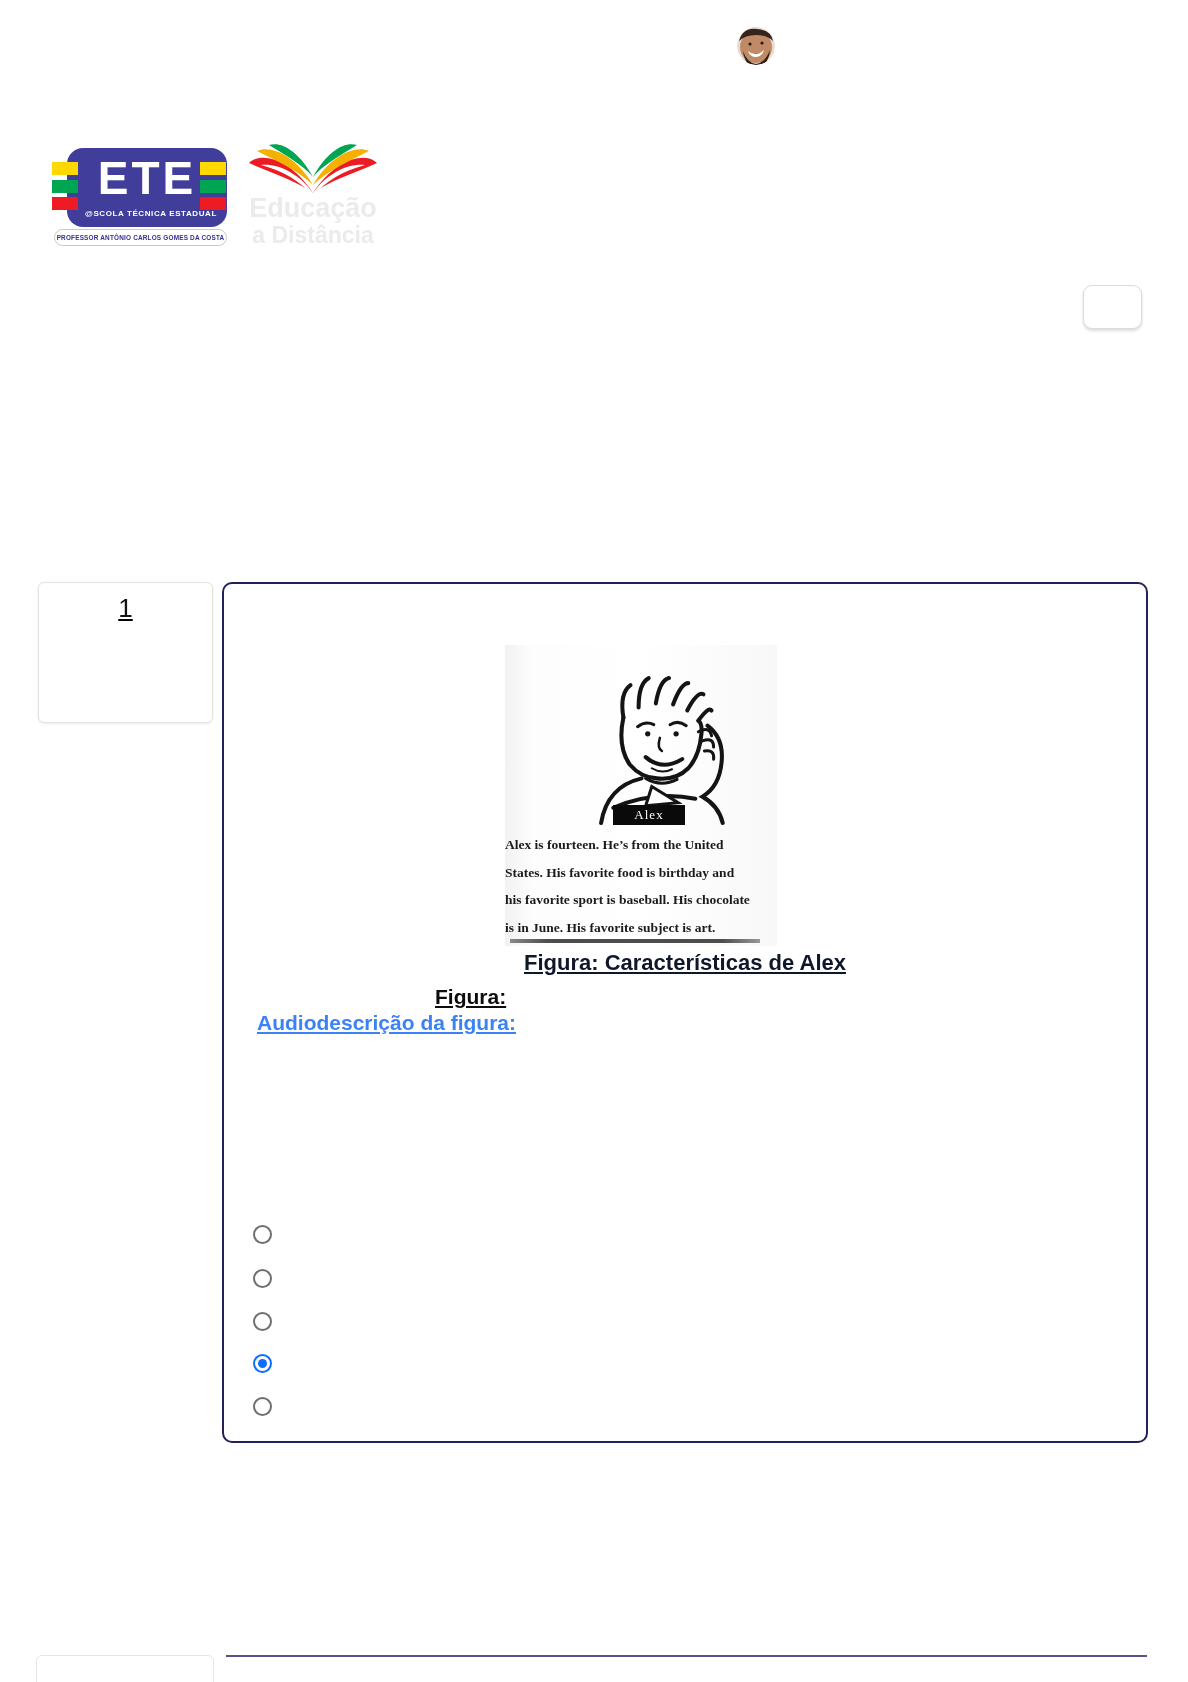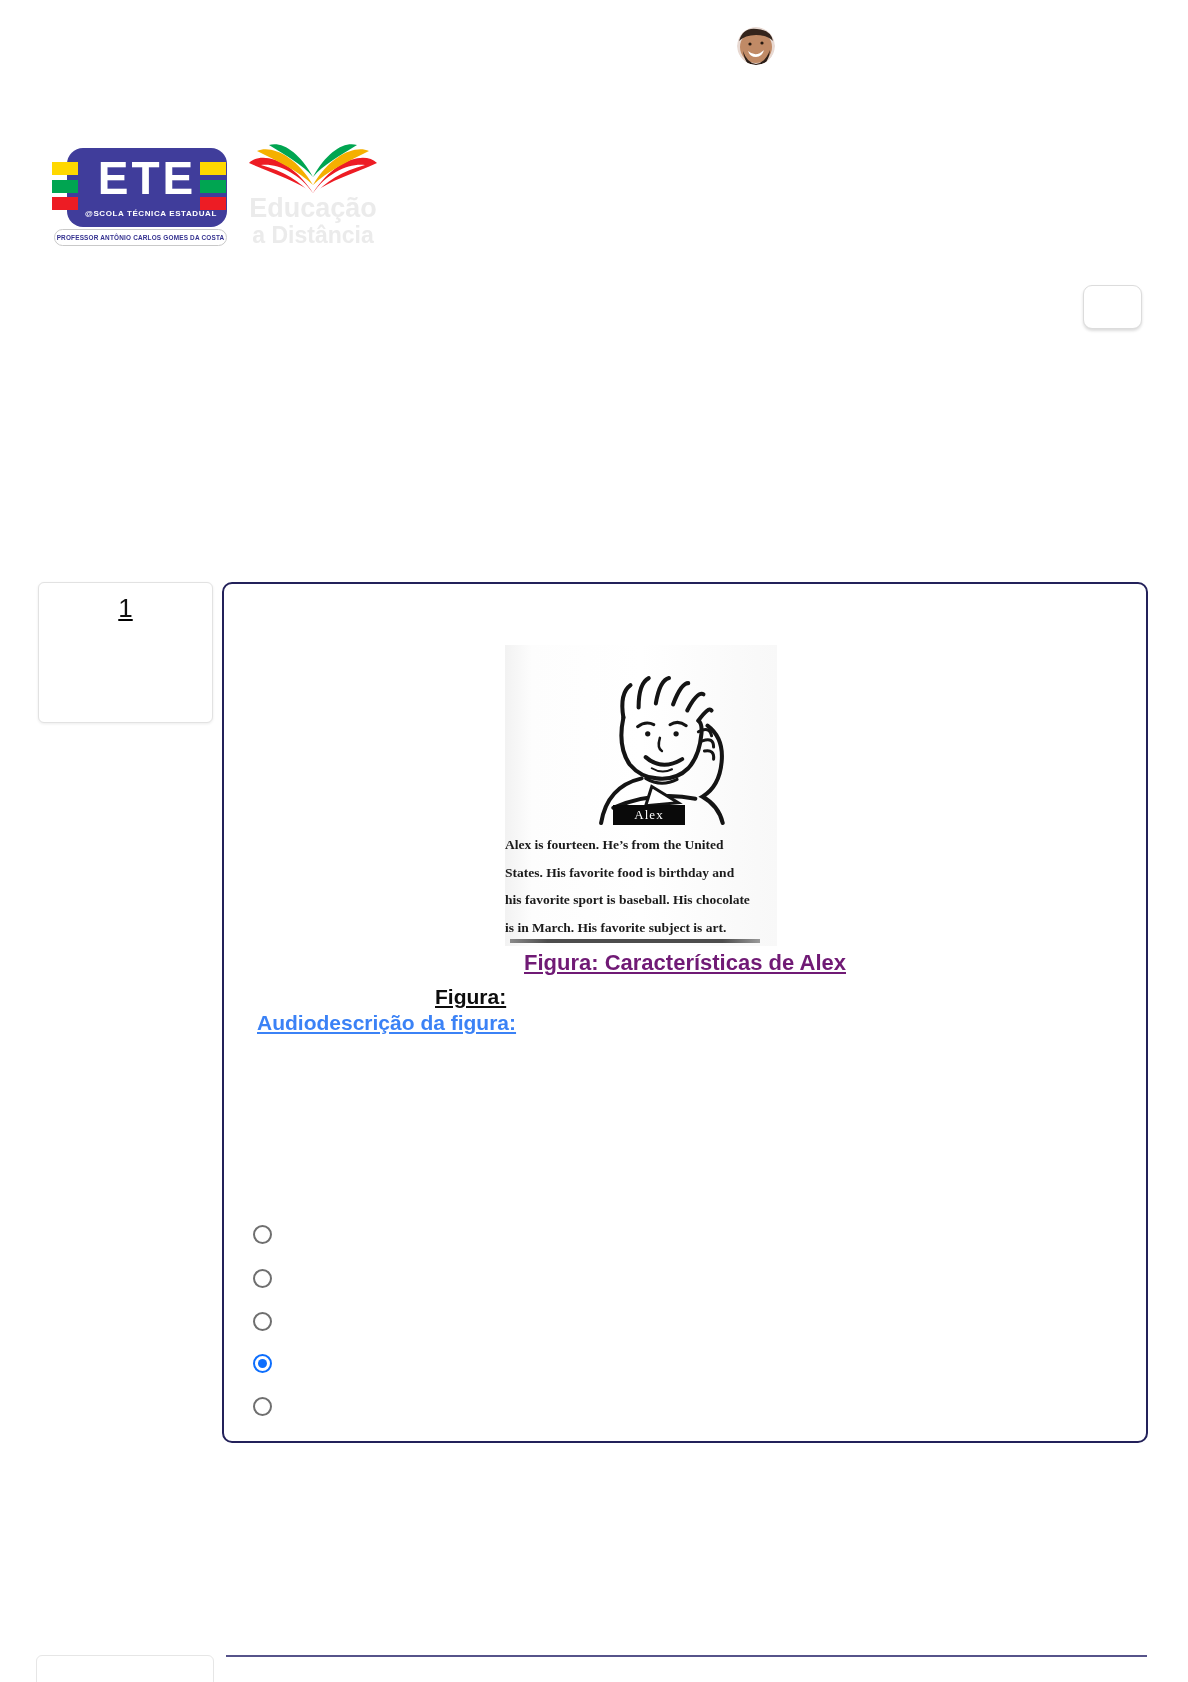--- a/index.html
+++ b/index.html
@@ -82,21 +82,21 @@
     background:linear-gradient(to right,#8a8a8a,#4d4d4d 15%,#4d4d4d 85%,#9a9a9a); }
   .alex-tag {
     position:absolute; left:108px; top:160px; width:72px; height:20px; background:#0a0a0a;
     color:#fff; font-family:"Liberation Serif", serif; font-size:13px; letter-spacing:1px;
     text-align:center; line-height:20px;
   }
   .boy-svg { position:absolute; left:88px; top:28px; width:152px; height:152px; }
 
   .fig-caption {
     left:222px; top:950px; width:926px; text-align:center;
-    font-size:22px; font-weight:700; color:#701a75;
+    font-size:22px; font-weight:700; color:#0f172a;
   }
   .fonte-label { left:435px; top:985px; font-size:21px; font-weight:700; color:#0d0d0d; }
   .audio-label { left:257px; top:1011px; font-size:21px; font-weight:700; color:#3b82f6; }
 
   
   .opt-row { position:absolute; left:253px; height:20px; display:flex; align-items:center; cursor:pointer; }
   .radio {
     width:19px; height:19px; border-radius:50%;
     border:2px solid #6f6f6f; background:#fff; position:relative;
   }
@@ -203,21 +203,21 @@
       <path d="M58,112 L84,128 L52,131 Z" stroke-width="3" fill="#ffffff"></path>
       <circle cx="54" cy="60" r="2.6" fill="#141414" stroke="none"></circle>
       <circle cx="82" cy="60" r="2.6" fill="#141414" stroke="none"></circle>
     </g>
   </svg>
   <div class="alex-tag">Alex</div>
   <div class="fig-lines">
     <span class="fig-line">Alex is fourteen. He’s from the United</span>
     <span class="fig-line">States. His favorite food is birthday and</span>
     <span class="fig-line">his favorite sport is baseball. His chocolate</span>
-    <span class="fig-line">is in March. His favorite subject is art.</span>
+    <span class="fig-line">is in June. His favorite subject is art.</span>
   </div>
   <div class="fig-bar"></div>
 </div>
 
 <div class="abs fig-caption">Figura: Características de Alex</div>
 <div class="abs fonte-label">Figura:</div>
 <div class="abs audio-label">Audiodescrição da figura:</div>
 
 <div id="options-list">
     <div class="opt-row" style="top: 1224px;">

